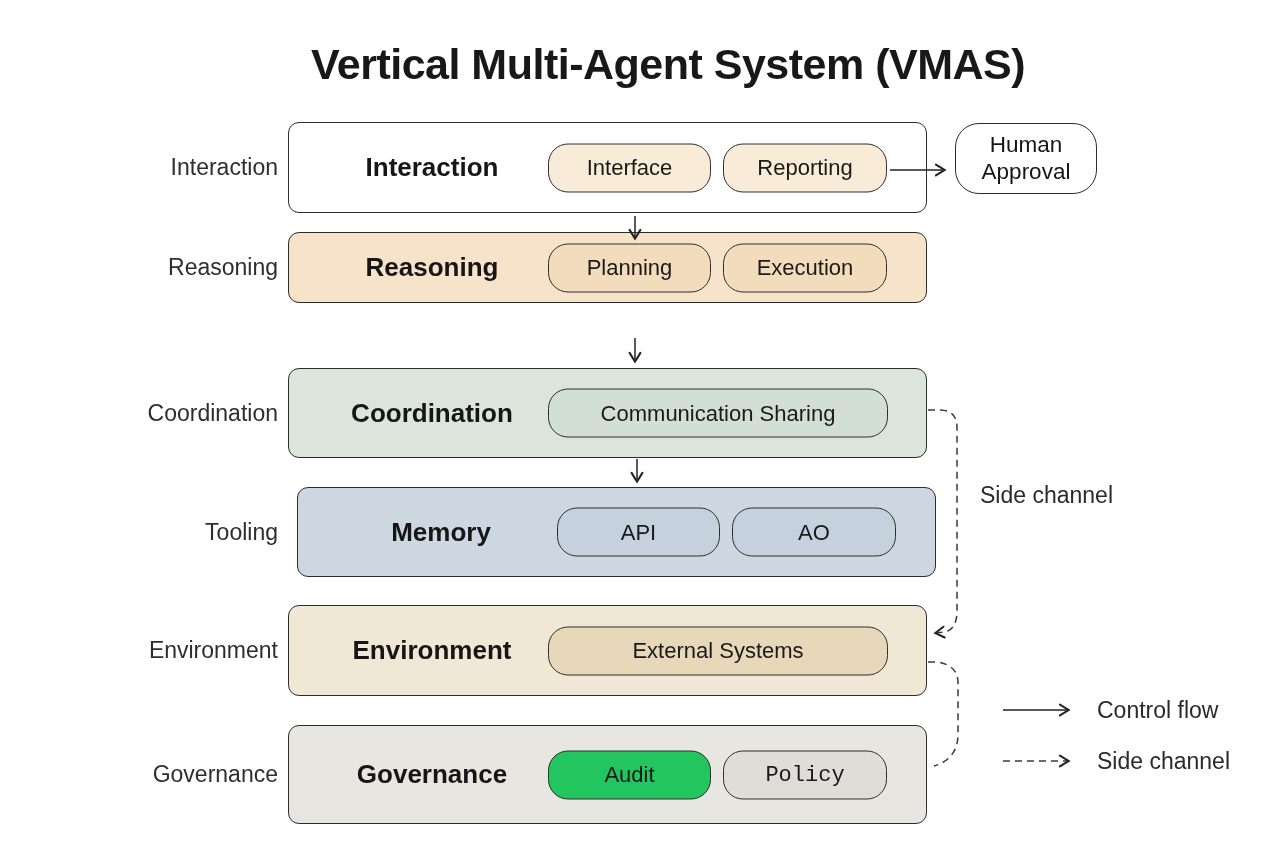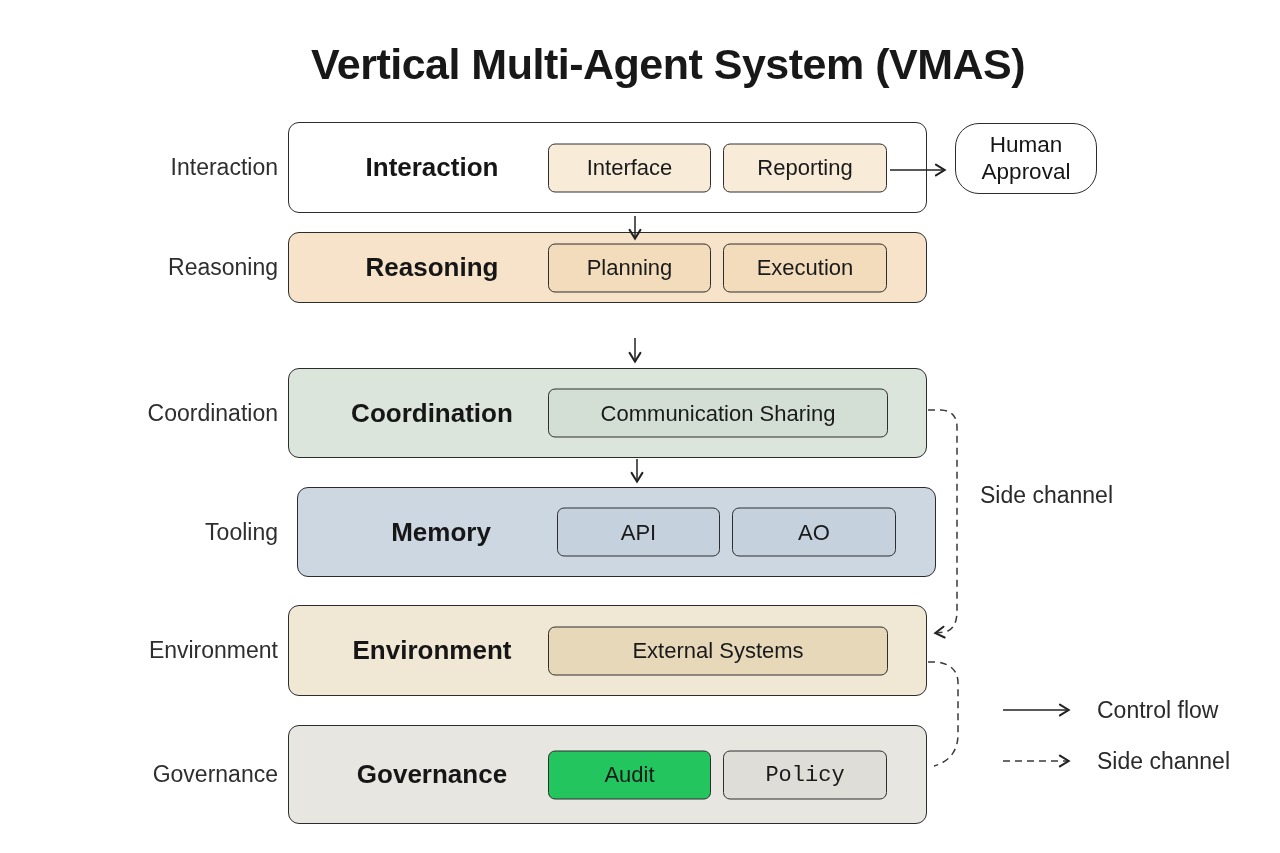--- a/index.html
+++ b/index.html
@@ -22,21 +22,21 @@
     border:1.6px solid #2c2c2c;border-radius:11px;box-sizing:border-box;
     background:#fff;
   }
   .main-label{
     position:absolute;left:12px;top:0;width:262px;height:100%;
     display:flex;align-items:center;justify-content:center;
     font-size:26px;font-weight:600;color:#161616;
   }
   .sub{
     position:absolute;top:50%;transform:translateY(-50%);height:49px;
-    border:1.4px solid #2e2e2e;border-radius:7px;box-sizing:border-box;
+    border:1.4px solid #2e2e2e;border-radius:20px;box-sizing:border-box;
     display:flex;align-items:center;justify-content:center;
     font-size:22px;color:#1a1a1a;white-space:nowrap;text-align:right;
   }
   .sub.s1{left:259px;width:163px;}
   .sub.s2{left:434px;width:164px;}
   .sub.wide{left:259px;width:340px;}
   .human-approval{
     position:absolute;left:955px;top:123px;width:142px;height:71px;
     border:1.6px solid #2c2c2c;border-radius:24px;box-sizing:border-box;
     display:flex;align-items:center;justify-content:center;text-align:center;

